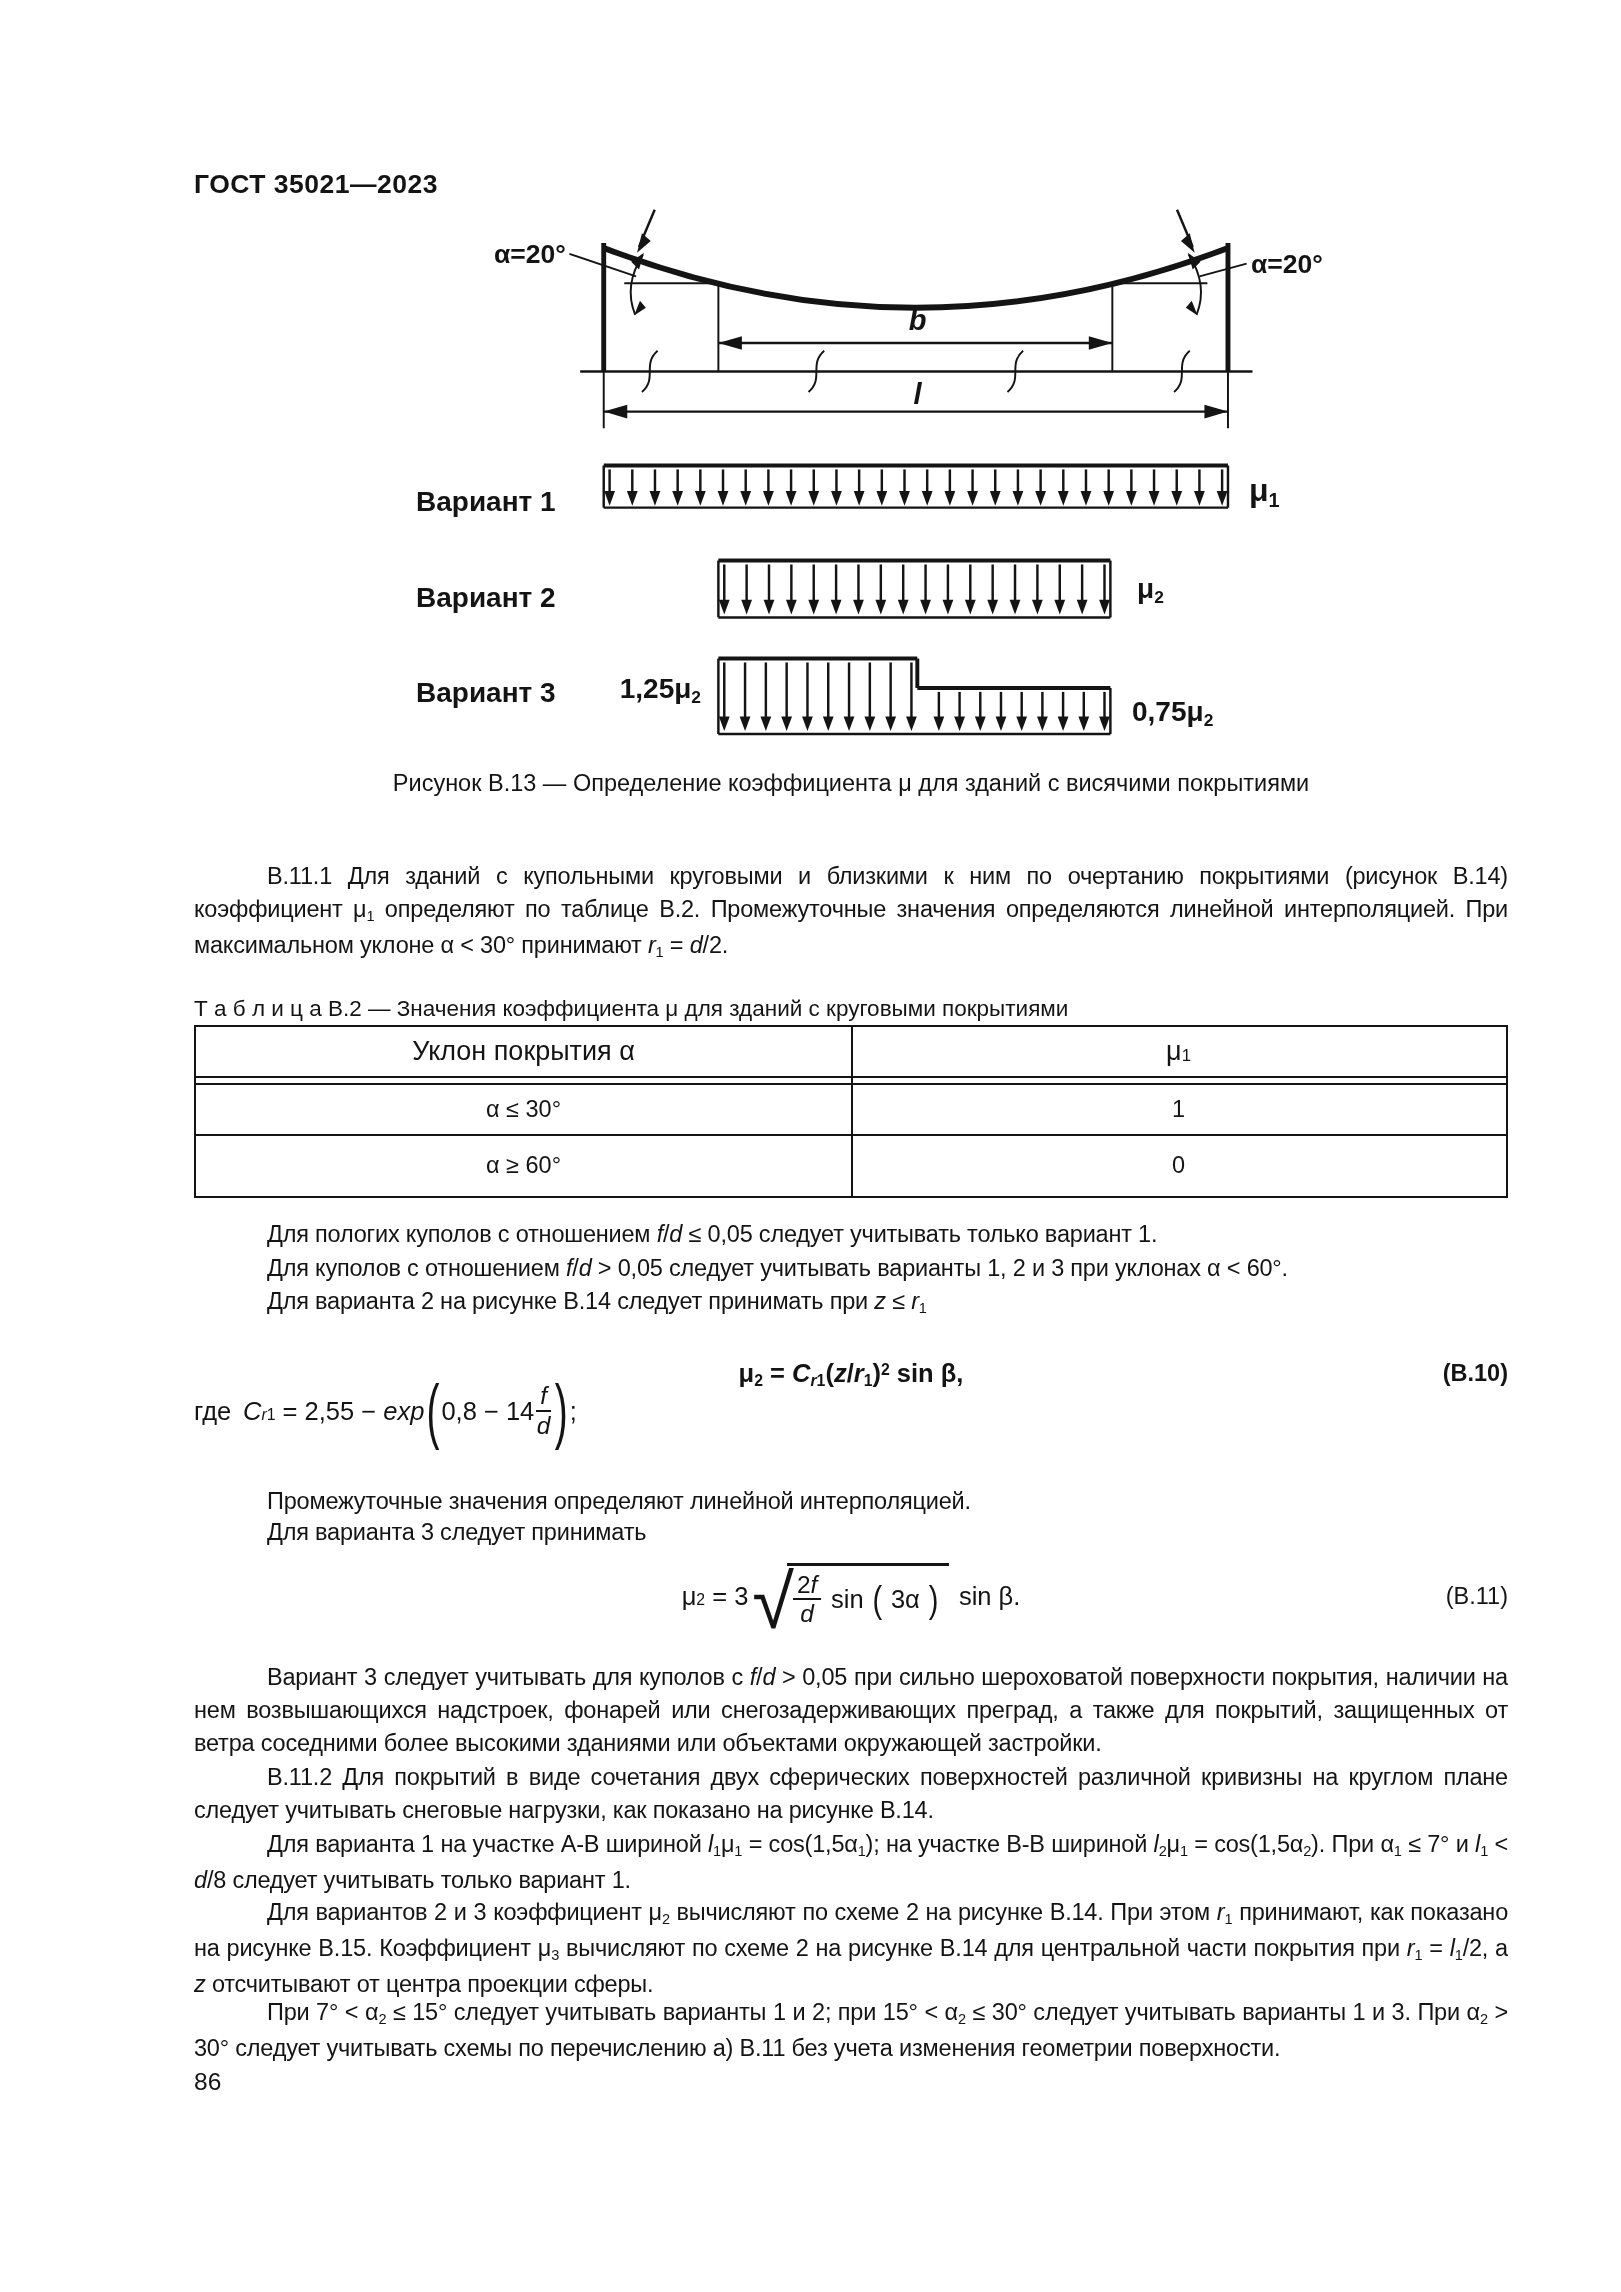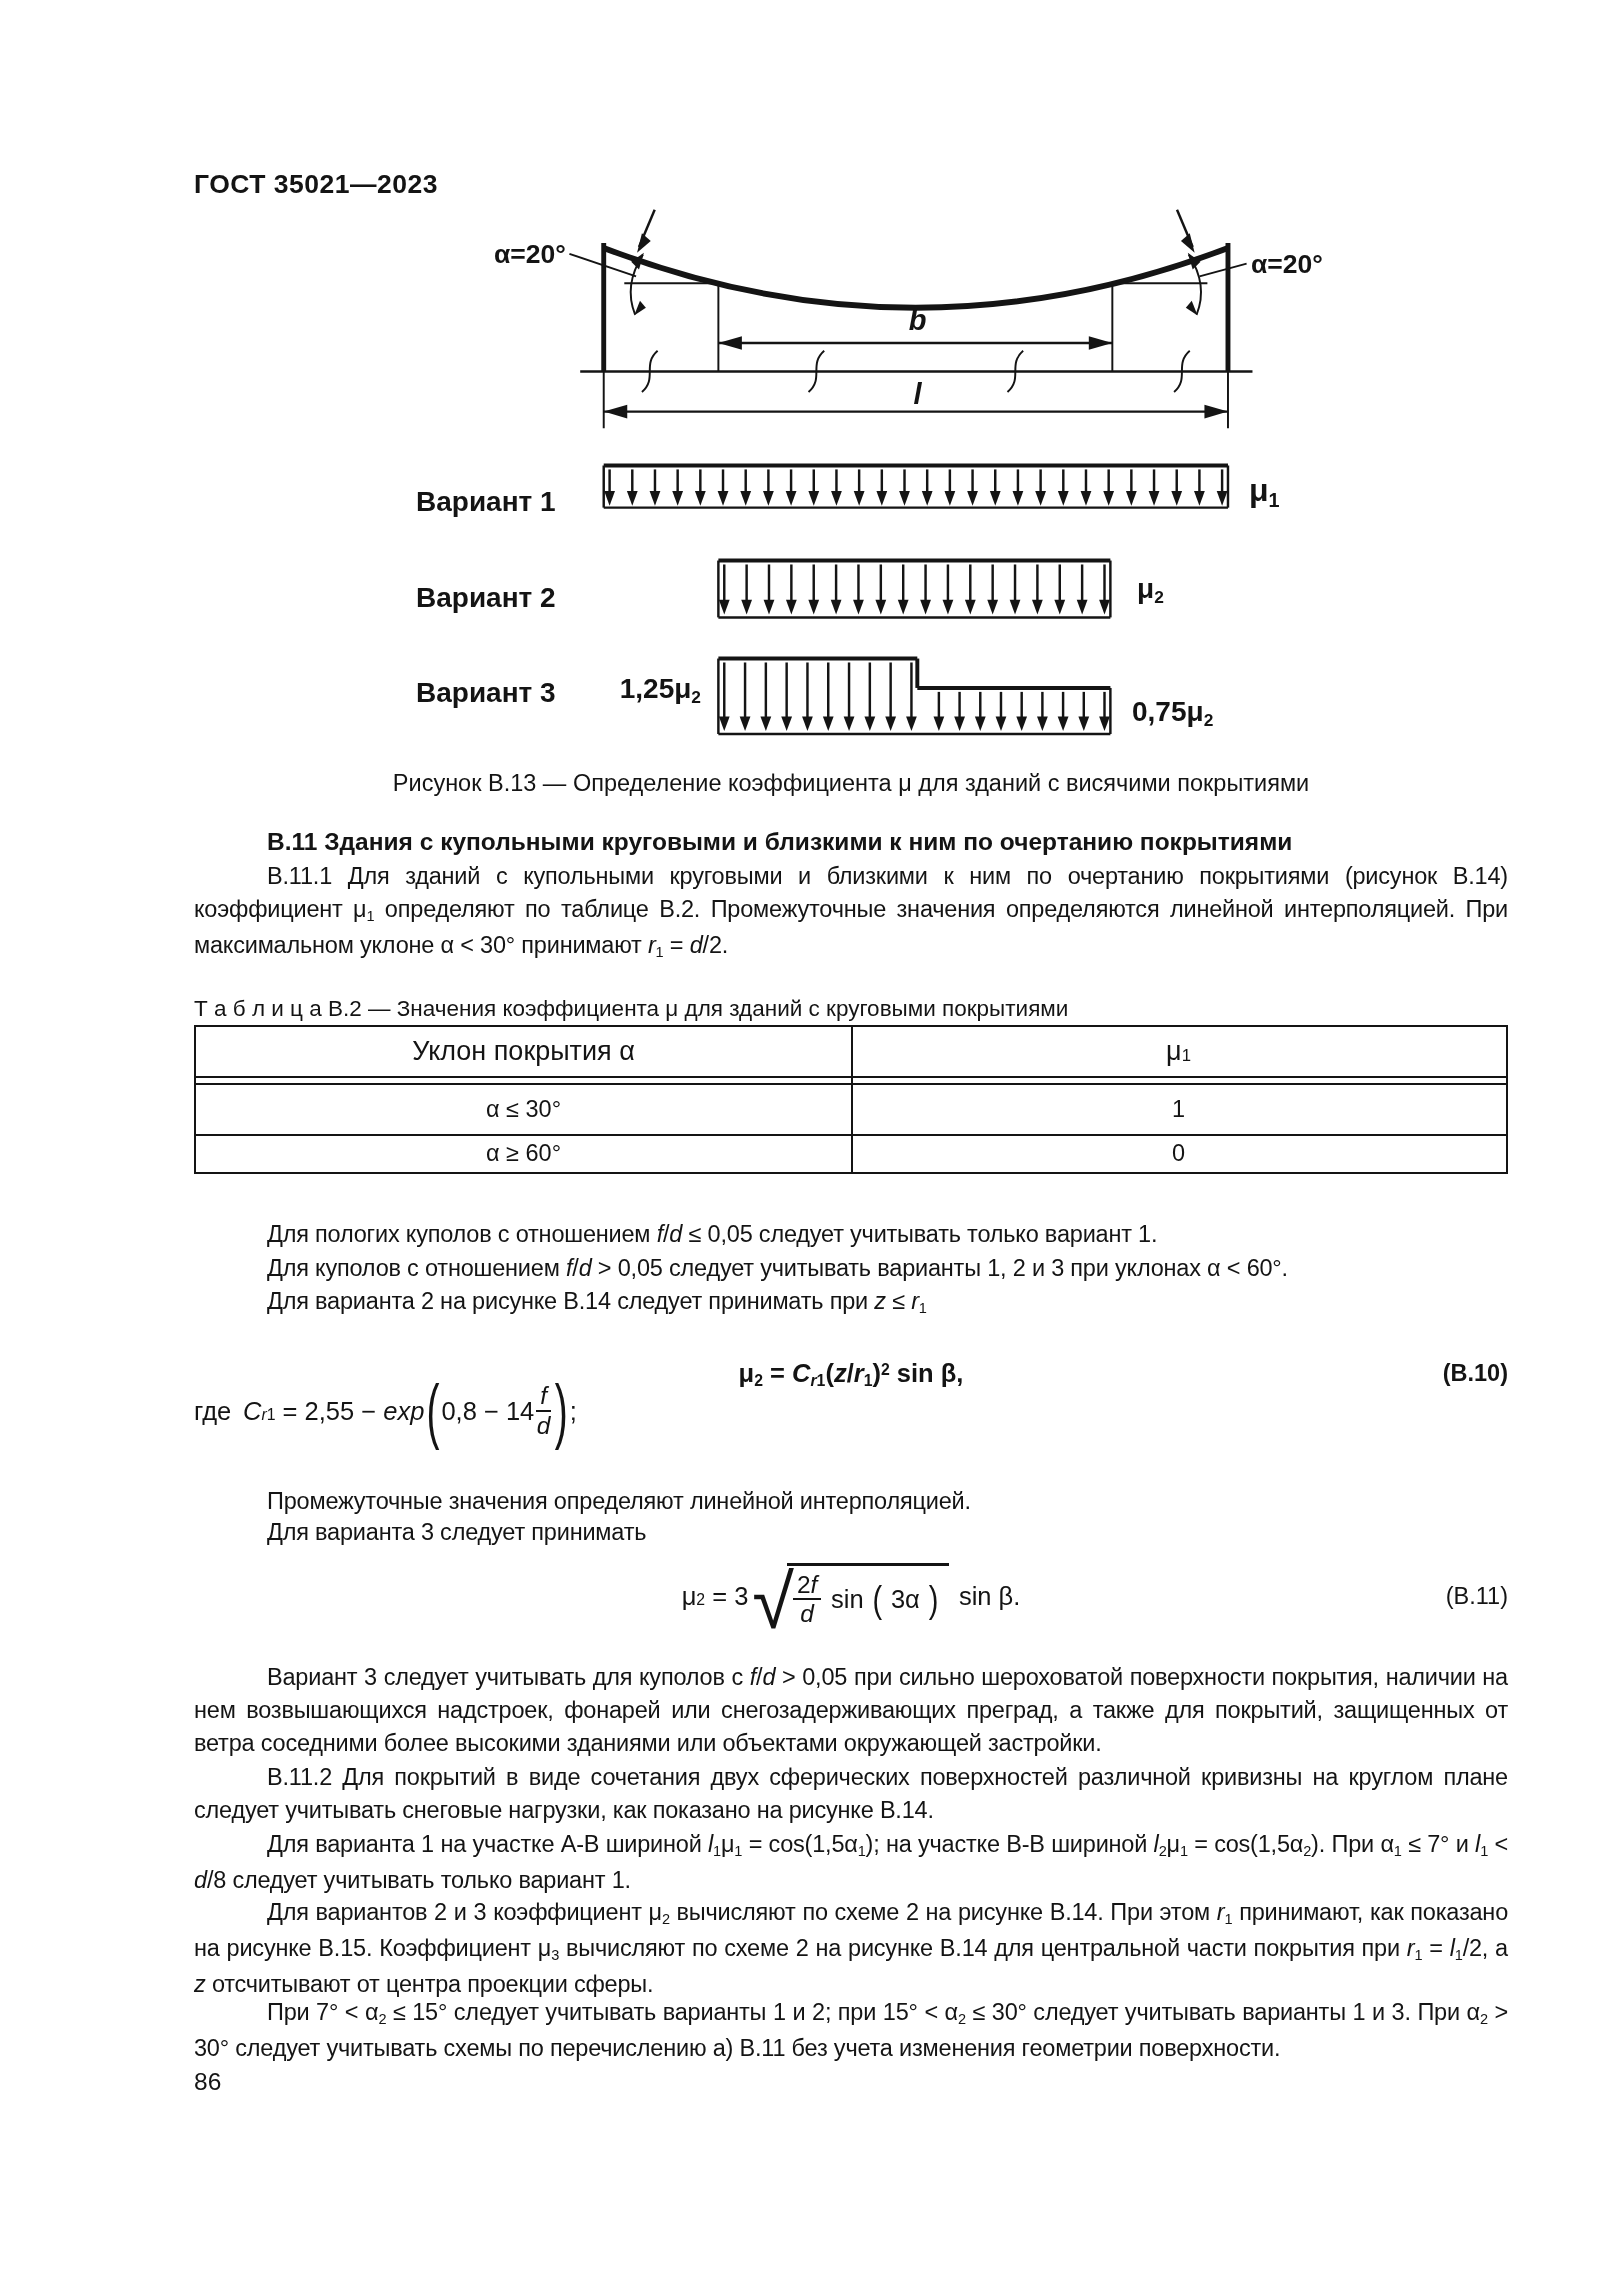--- a/index.html
+++ b/index.html
@@ -21,21 +21,21 @@
   .tbl-label{left:194px;top:996px;width:1314px;font-size:22.5px;}
   .tbl{left:194px;top:1025px;width:1314px;border:2.9px solid #141414;box-sizing:border-box;}
   .tbl::after{content:"";position:absolute;left:655px;top:0;bottom:0;width:2px;background:#141414;}
   .trow{display:grid;grid-template-columns:655px 1fr;}
   .tcell{display:flex;align-items:center;justify-content:center;font-size:23.5px;}
   .thead .tcell{height:49px;font-size:27px;}
   .thead{border-bottom:2px solid #141414;}
   .tbl-dbl{height:4.9px;border-bottom:2px solid #141414;}
   .trow1 .tcell{height:49px;}
   .trow1{border-bottom:2.9px solid #141414;}
-  .trow2 .tcell{height:36px;}
+  .trow2 .tcell{height:60px;}
   .formula-row{left:194px;width:1314px;display:flex;align-items:center;justify-content:center;font-size:25.5px;}
   .fnum{position:absolute;right:0;font-size:23.5px;}
   .gde-row{left:194px;top:1368px;height:86px;display:flex;align-items:center;font-size:25.5px;}
   .frac{display:inline-flex;flex-direction:column;align-items:center;line-height:1.05;
         font-size:24.5px;vertical-align:middle;margin:0 2px;}
   .frac .fn{border-bottom:2.9px solid #141414;padding:0 3.9px 1px 3.9px;}
   .frac .fd{padding-top:1px;}
   .bigp{font-size:39px;display:inline-block;transform:scaleY(1.85);line-height:0;
         font-weight:300;padding:0 2px;}
   .midp{font-size:29px;display:inline-block;transform:scaleY(1.3);line-height:0;padding:0 1px;}
@@ -285,21 +285,20 @@
   </div>
   <div class="abs figlabel" style="left:574px;top:673px;width:127px;text-align:right;font-size:28px;">
     <span>1,25μ</span><span class="sb">2</span>
   </div>
   <div class="abs figlabel" style="left:1132px;top:696px;font-size:28px;">
     <span>0,75μ</span><span class="sb">2</span>
   </div>
 
   <div class="abs caption">Рисунок В.13 — Определение коэффициента μ для зданий с висячими покрытиями</div>
 
-  <div class="abs h-b11">В.11  Здания с купольными круговыми и близкими к ним по очертанию покрытиями</div>
 
   <div class="abs para" style="top:860px;"><span>В.11.1  Для зданий с купольными круговыми и близкими к ним по очертанию покрытиями (рисунок В.14) коэффициент μ</span><span class="sb">1</span><span> определяют по таблице В.2. Промежуточные значения определяются линейной интерполяцией. При максимальном уклоне α &lt; 30° принимают </span><span class="it">r</span><span class="sb">1</span><span> = </span><span class="it">d</span><span>/2.</span></div>
 
   <div class="abs tbl-label">Т а б л и ц а   В.2 — Значения коэффициента μ для зданий с круговыми покрытиями</div>
 
   <div class="abs tbl">
     <div class="trow thead">
       <div class="tcell">Уклон покрытия α</div>
       <div class="tcell">
         <span>μ</span>

